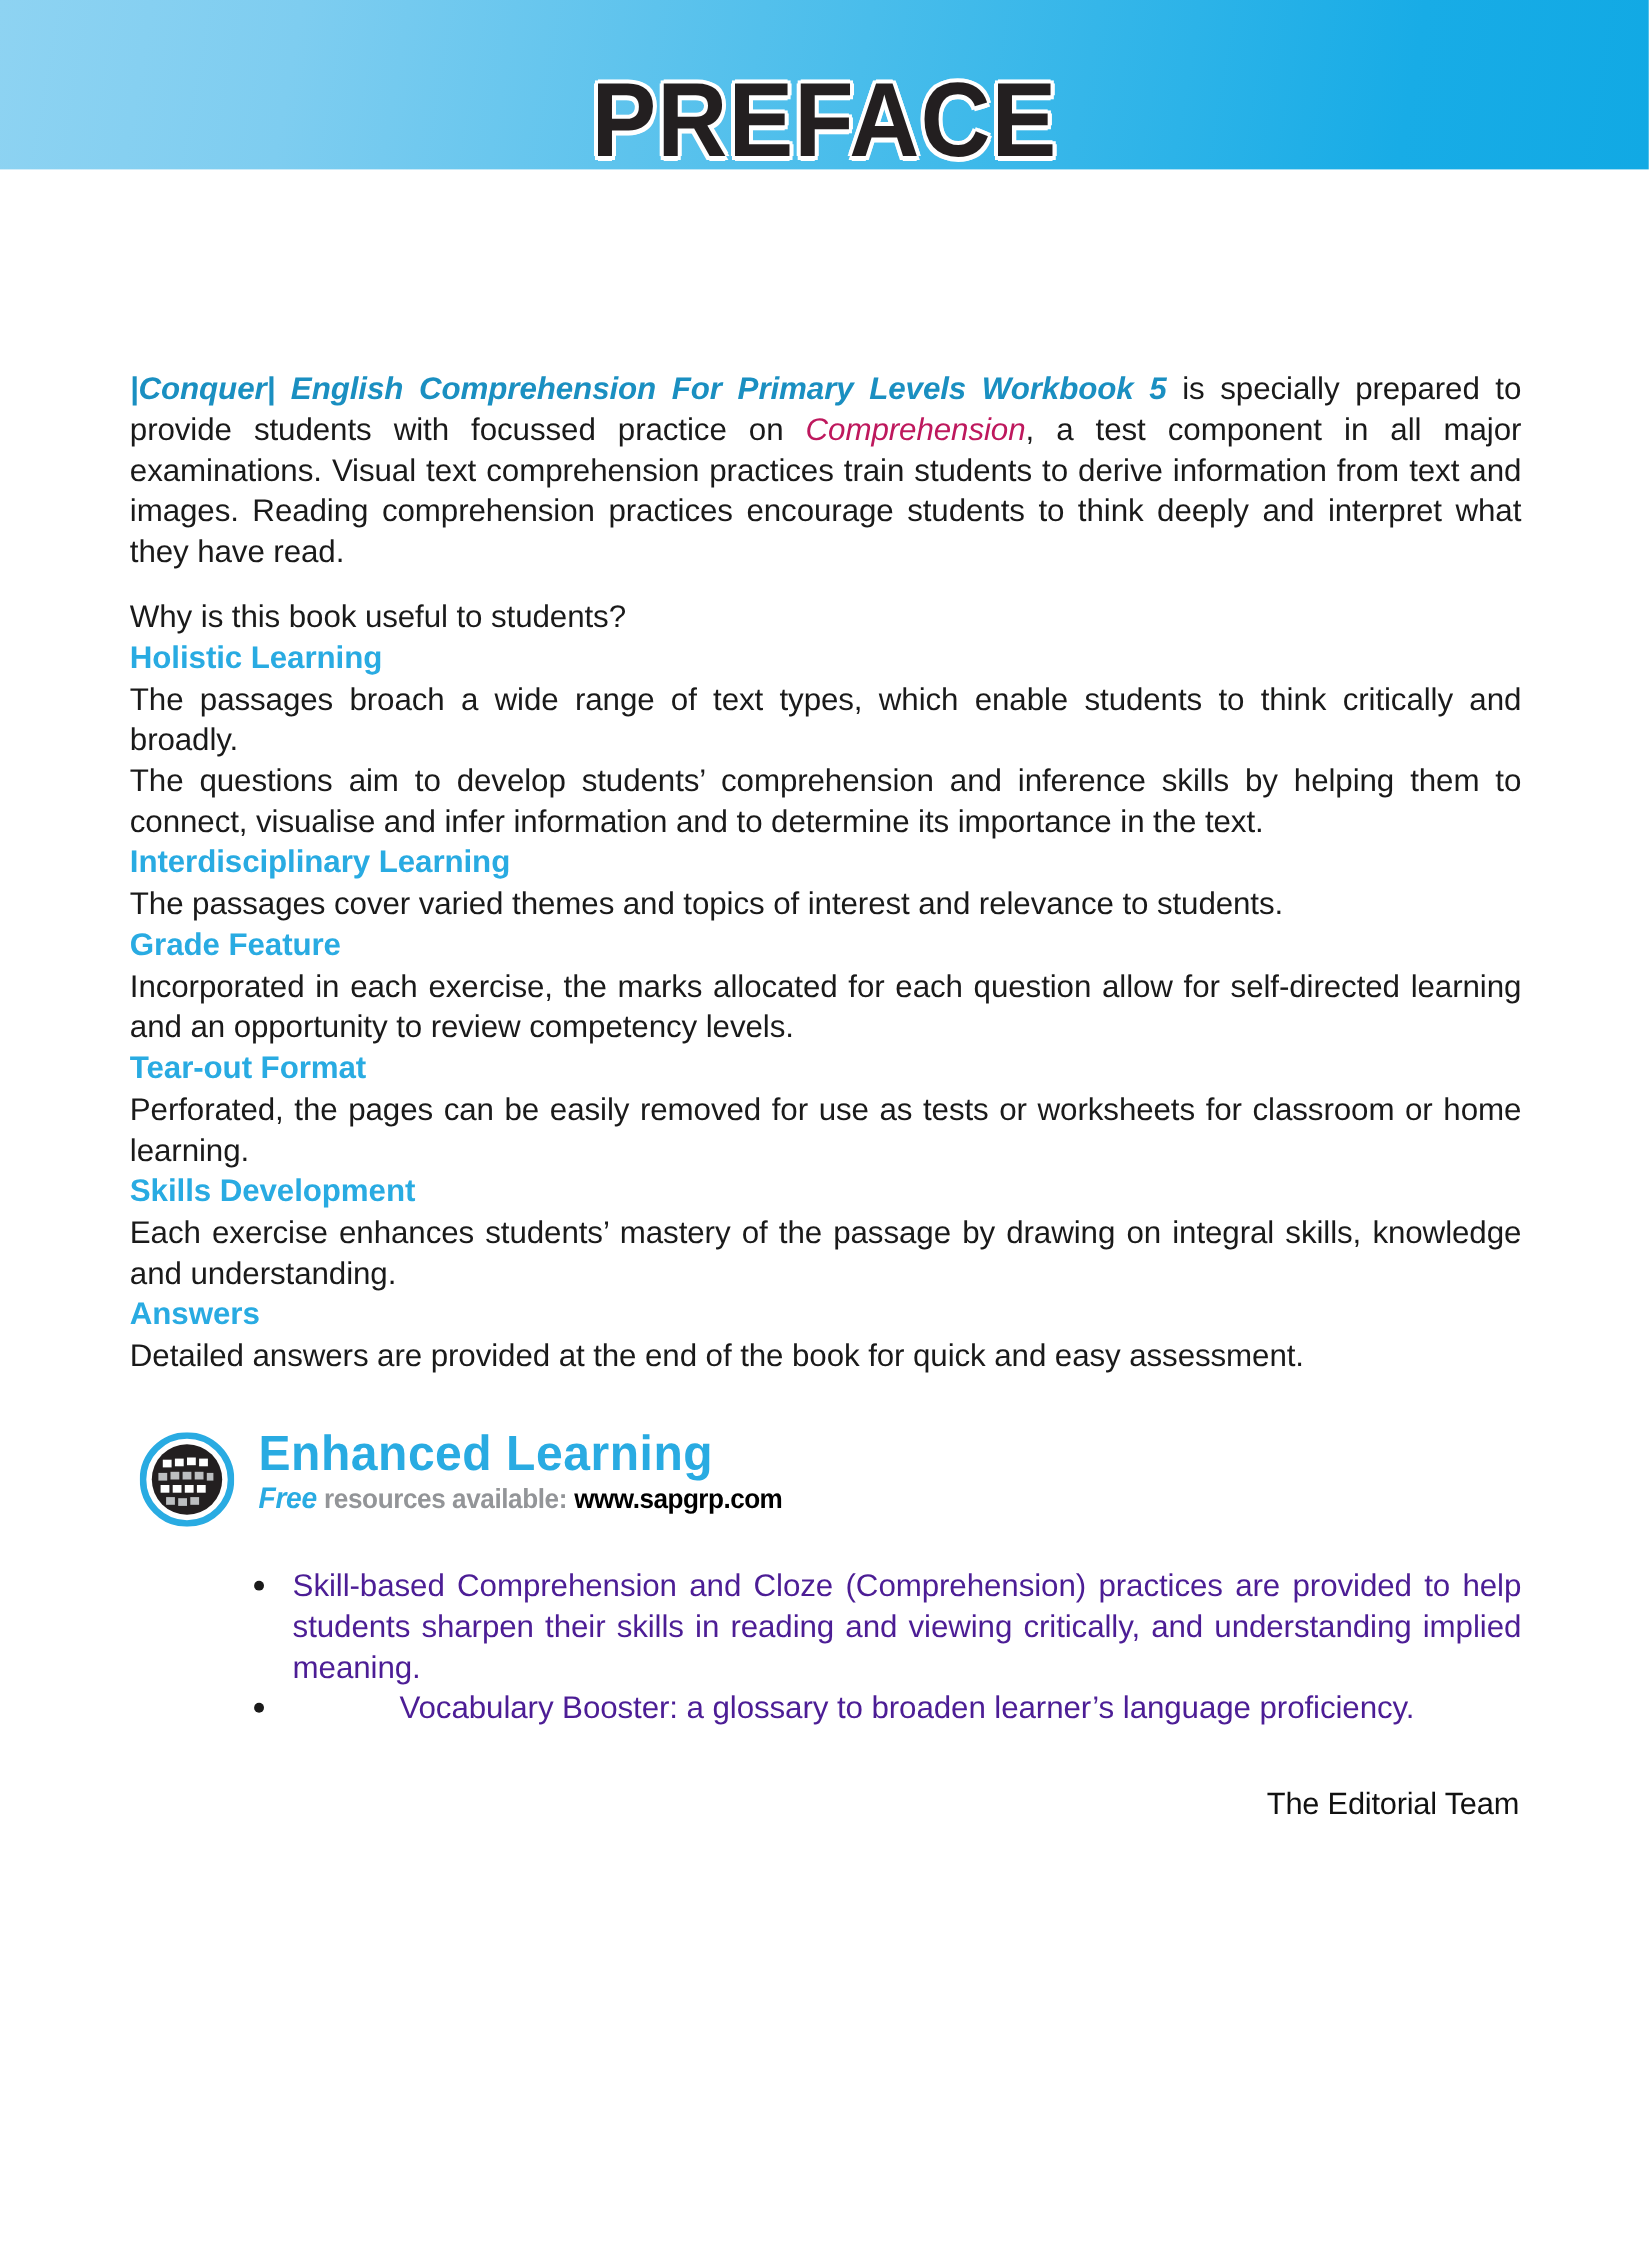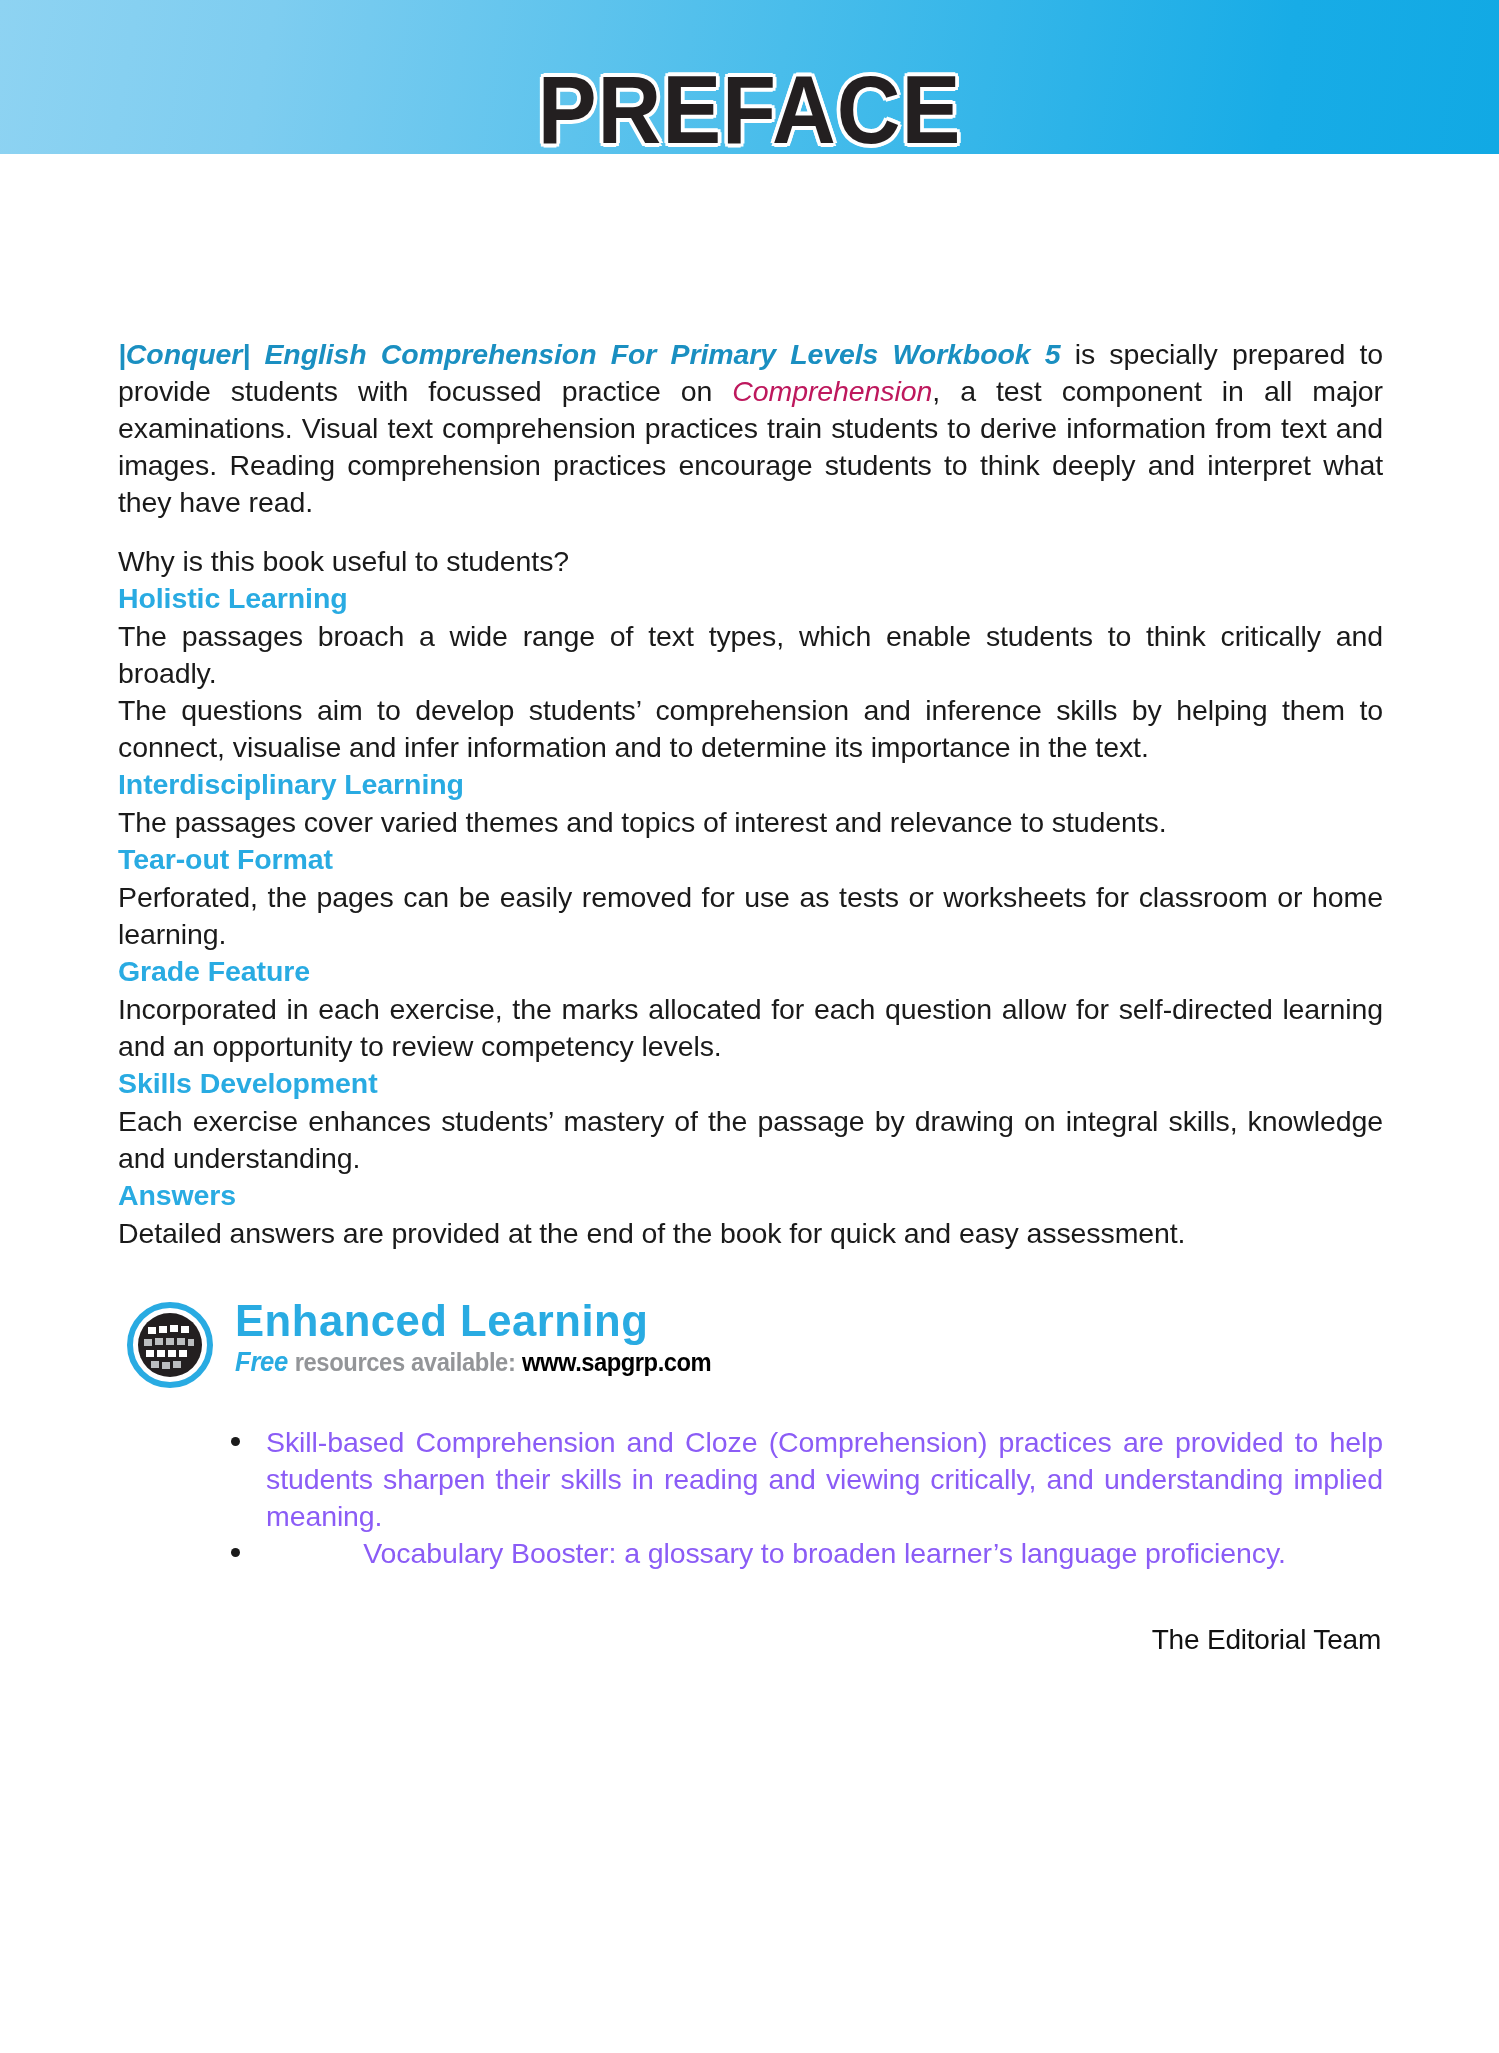--- a/index.html
+++ b/index.html
@@ -150,21 +150,21 @@
   .bullets {
     margin: 16px 0 0 0;
     padding: 0;
     list-style: none;
   }
   .bullets li {
     position: relative;
     padding-left: 148px;
     font-size: 28.5px;
     line-height: 37px;
-    color: #8b5cf6;
+    color: #4c1d95;
     text-align: justify;
     letter-spacing: -0.1px;
   }
   .bullets li .bdot {
     position: absolute;
     left: 113px;
     top: 13px;
     width: 9px;
     height: 9px;
     background: #1a1a1a;
@@ -206,27 +206,27 @@
     <div class="section">
       <p class="para">The questions aim to develop students’ comprehension and inference skills by helping them to connect, visualise and infer information and to determine its importance in the text.</p>
     </div>
 
     <div class="section">
       <div class="section-h">Interdisciplinary Learning</div>
       <p class="para nojust">The passages cover varied themes and topics of interest and relevance to students.</p>
     </div>
 
     <div class="section">
+      <div class="section-h">Grade Feature</div>
+      <p class="para">Incorporated in each exercise, the marks allocated for each question allow for self-directed learning and an opportunity to review competency levels.</p>
+    </div>
+
+    <div class="section">
       <div class="section-h">Tear-out Format</div>
       <p class="para">Perforated, the pages can be easily removed for use as tests or worksheets for classroom or home learning.</p>
-    </div>
-
-    <div class="section">
-      <div class="section-h">Grade Feature</div>
-      <p class="para">Incorporated in each exercise, the marks allocated for each question allow for self-directed learning and an opportunity to review competency levels.</p>
     </div>
 
     <div class="section">
       <div class="section-h">Skills Development</div>
       <p class="para">Each exercise enhances students’ mastery of the passage by drawing on integral skills, knowledge and understanding.</p>
     </div>
 
     <div class="section">
       <div class="section-h">Answers</div>
       <p class="para nojust">Detailed answers are provided at the end of the book for quick and easy assessment.</p>

